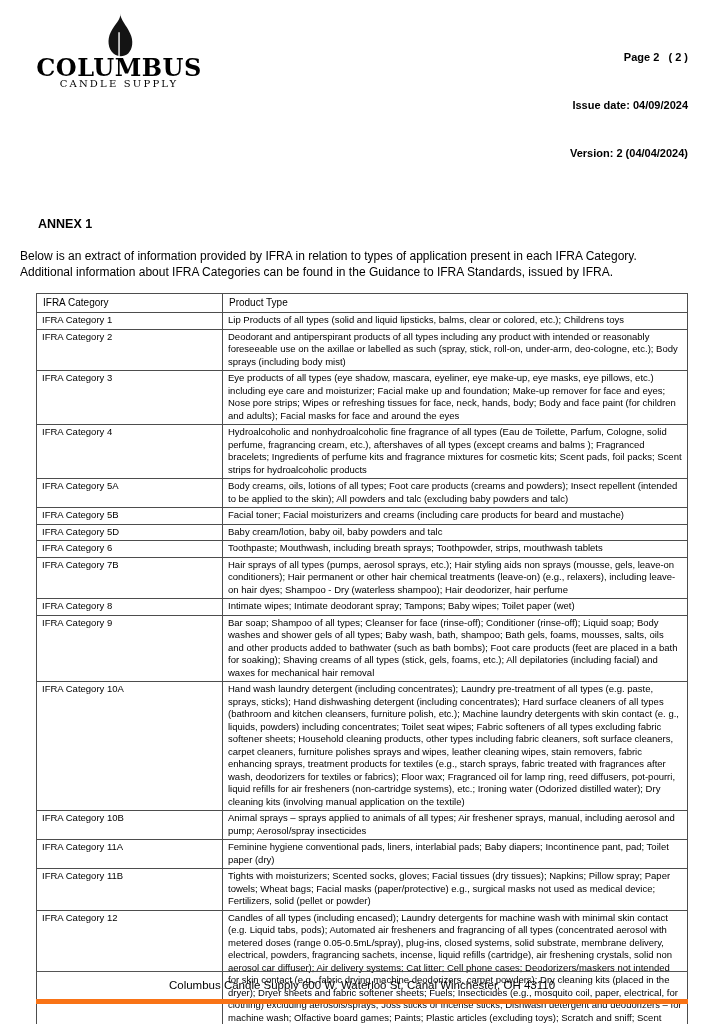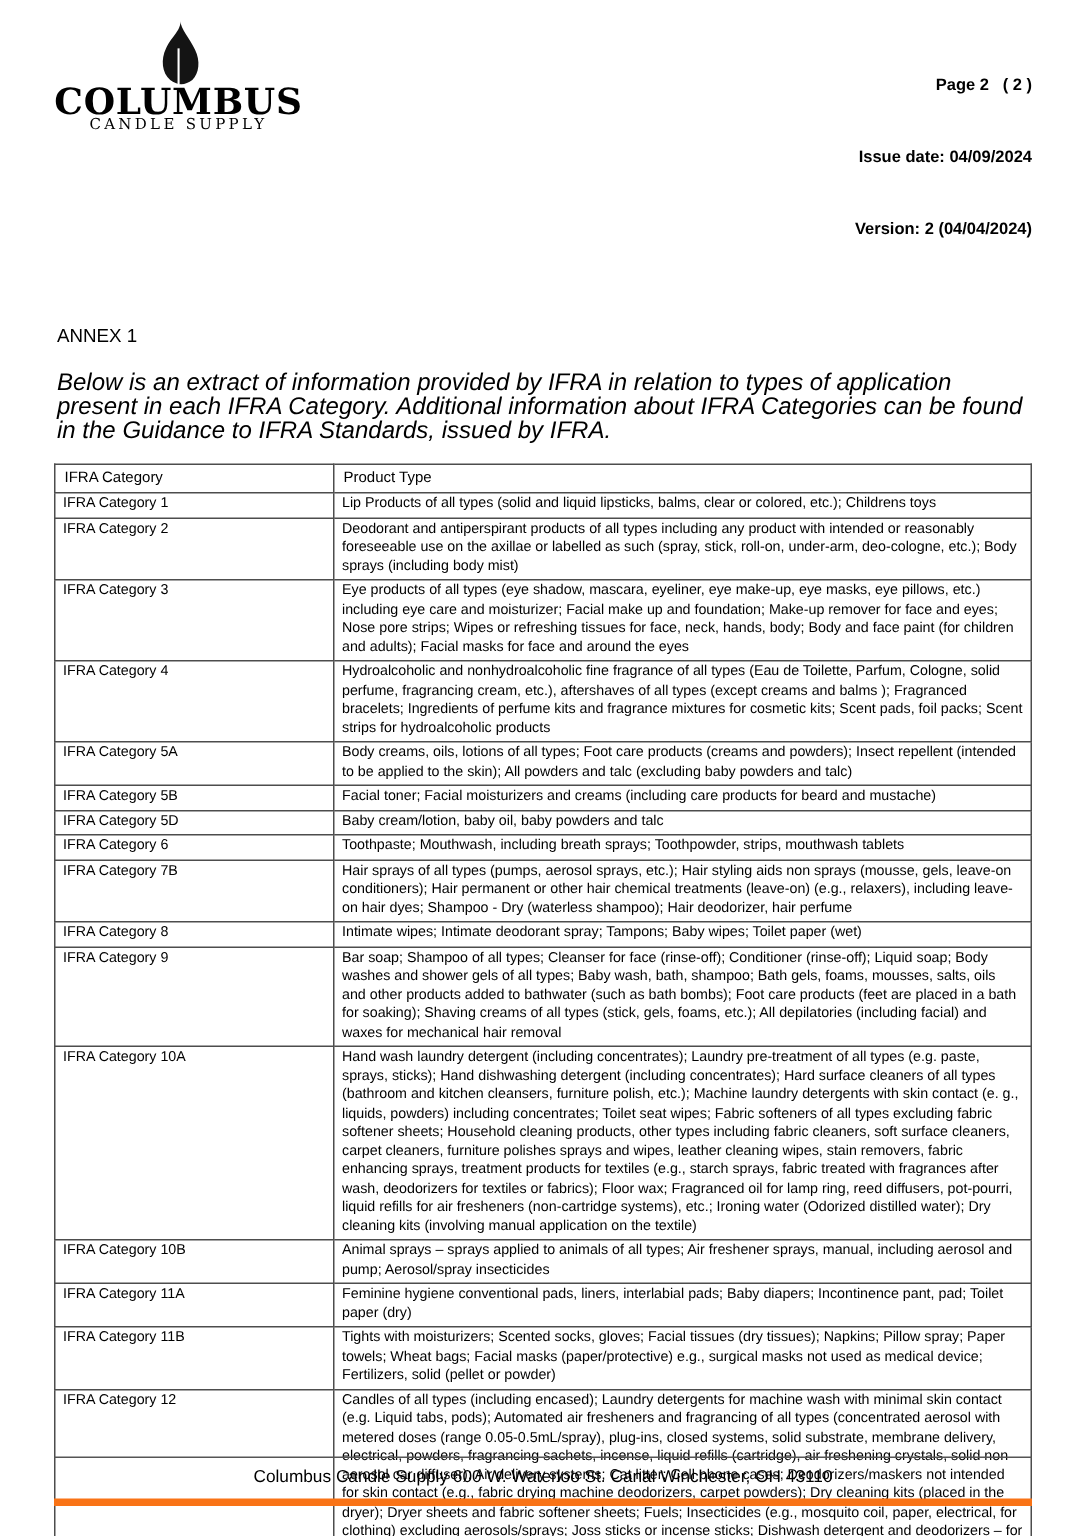--- a/index.html
+++ b/index.html
@@ -52,27 +52,26 @@
     font-size: 11px;
     line-height: 16px;
     padding-top: 5px;
     white-space: pre;
   }
 
   
   .annex-title {
     margin: 24px 36px 0 38px;
     font-size: 12.5px;
-    font-weight: 400;
+    font-weight: 700;
   }
   .intro-text {
-    margin: 17px 36px 0 38px;
-    font-size: 16px;
+    margin: 17px 36px 0 20px;
+    font-size: 12px;
     line-height: 16px;
-    font-style: italic;
   }
 
   
   table.ifra-table {
     margin: 13px 36px 0 36px;
     width: 652px;
     border-collapse: collapse;
     table-layout: fixed;
   }
   .ifra-table th, .ifra-table td {

